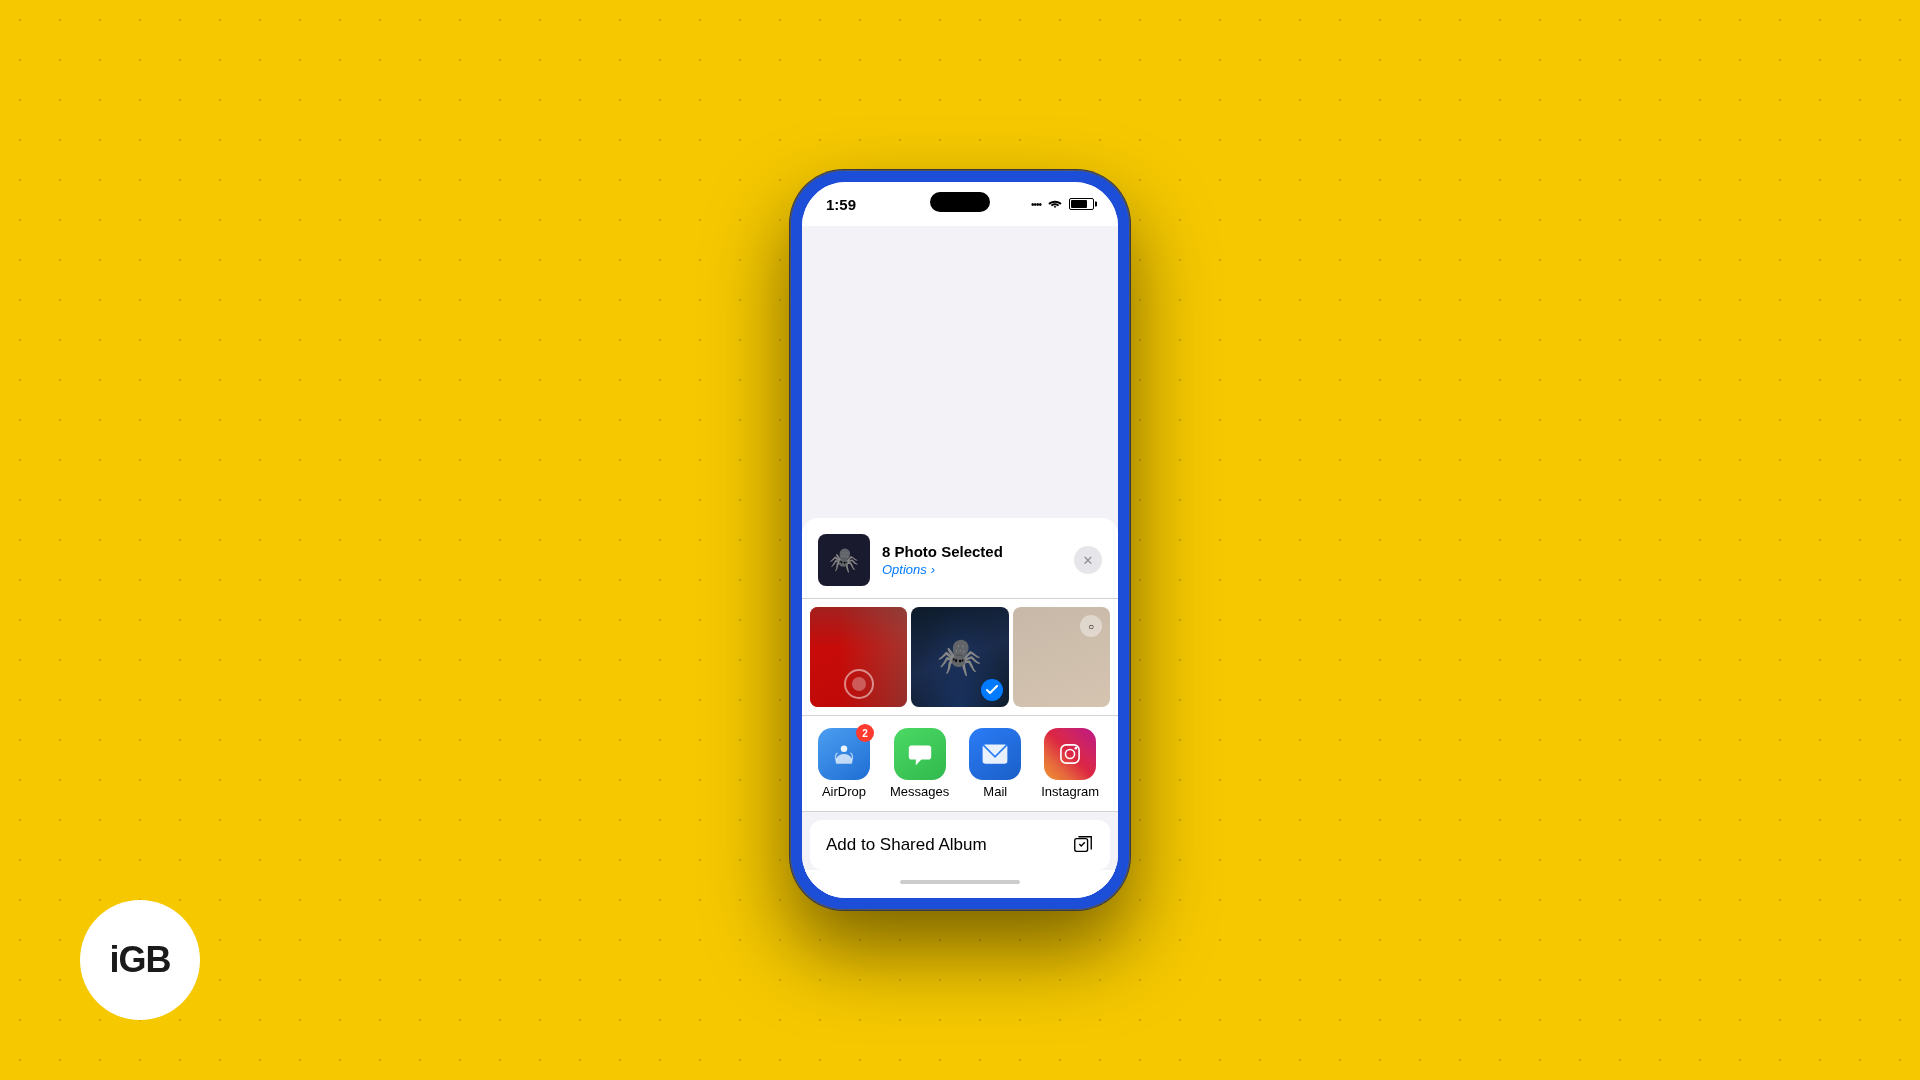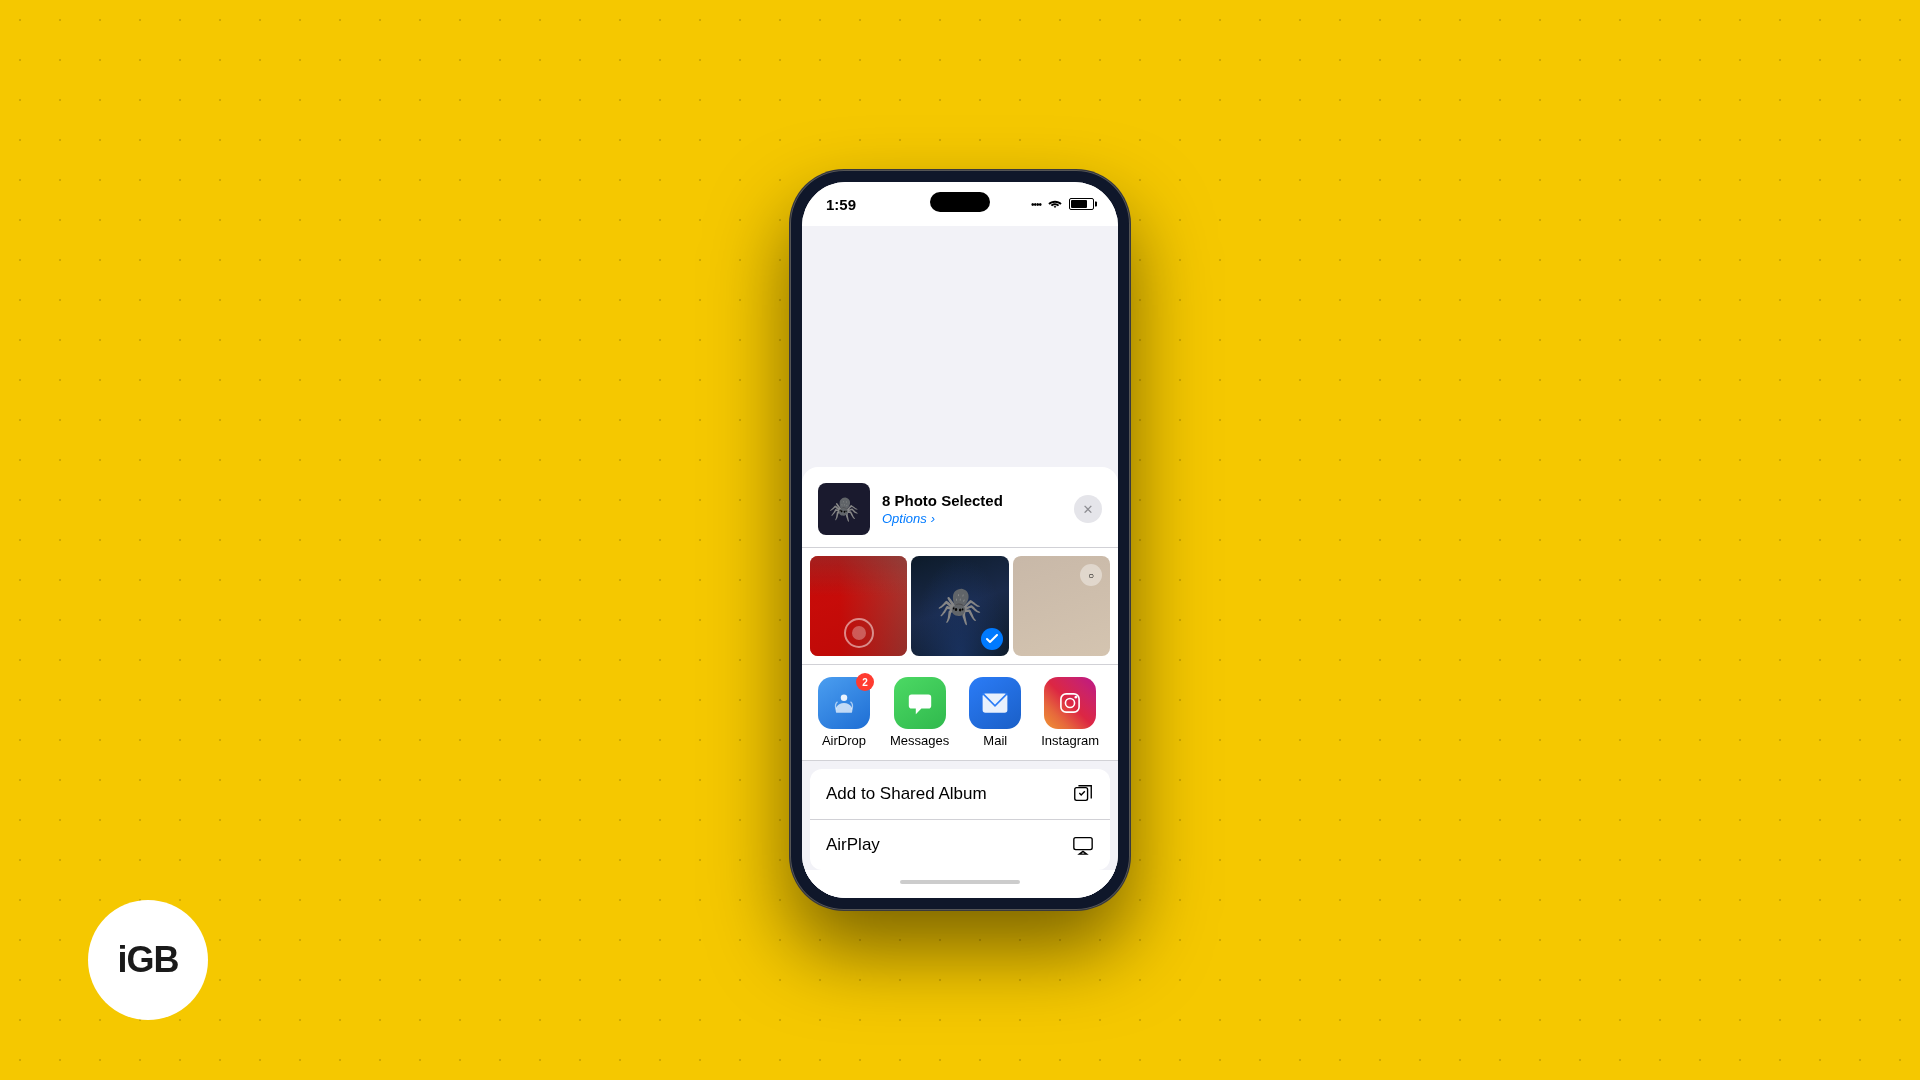--- a/index.html
+++ b/index.html
@@ -23,40 +23,40 @@
       inset: 0;
       background-image: radial-gradient(circle, rgba(0,0,0,0.15) 1px, transparent 1px);
       background-size: 40px 40px;
       pointer-events: none;
     }
 
     
     .igb-logo {
       position: absolute;
       bottom: 60px;
-      left: 88px;
+      left: 80px;
       width: 120px;
       height: 120px;
       background: white;
       border-radius: 50%;
       display: flex;
       align-items: center;
       justify-content: center;
       font-size: 36px;
       font-weight: 900;
       color: #1a1a1a;
       letter-spacing: -1px;
     }
 
     
     .phone-frame {
       position: relative;
       width: 340px;
       height: 740px;
-      background: #0f172a;
+      background: #1d4ed8;
       border-radius: 54px;
       padding: 12px;
       box-shadow:
         0 0 0 1px #3a3a3c,
         0 40px 80px rgba(0,0,0,0.5),
         inset 0 0 0 1px #555;
     }
 
     .phone-inner {
       width: 100%;
@@ -535,27 +535,20 @@
         <div class="action-item">
           <span class="action-label">Add to Shared Album</span>
           <svg width="22" height="22" viewBox="0 0 24 24" fill="none" stroke="#000" stroke-width="1.5">
             <rect x="3" y="5" width="14" height="14" rx="2"></rect>
             <path d="M7 3h14v14"></path>
             <path d="M8 11l2 2 4-4"></path>
           </svg>
         </div>
 
 
-        <div class="action-item">
-          <span class="action-label">AirPlay</span>
-          <svg width="22" height="22" viewBox="0 0 24 24" fill="none" stroke="#000" stroke-width="1.5">
-            <path d="M2 6a2 2 0 012-2h16a2 2 0 012 2v9a2 2 0 01-2 2H4a2 2 0 01-2-2V6z"></path>
-            <path d="M12 19l-4 3h8l-4-3z"></path>
-          </svg>
-        </div>
 
       </div>
 
       <div class="home-indicator">
         <div class="home-bar"></div>
       </div>
 
     </div>
   </div>
 </div>

